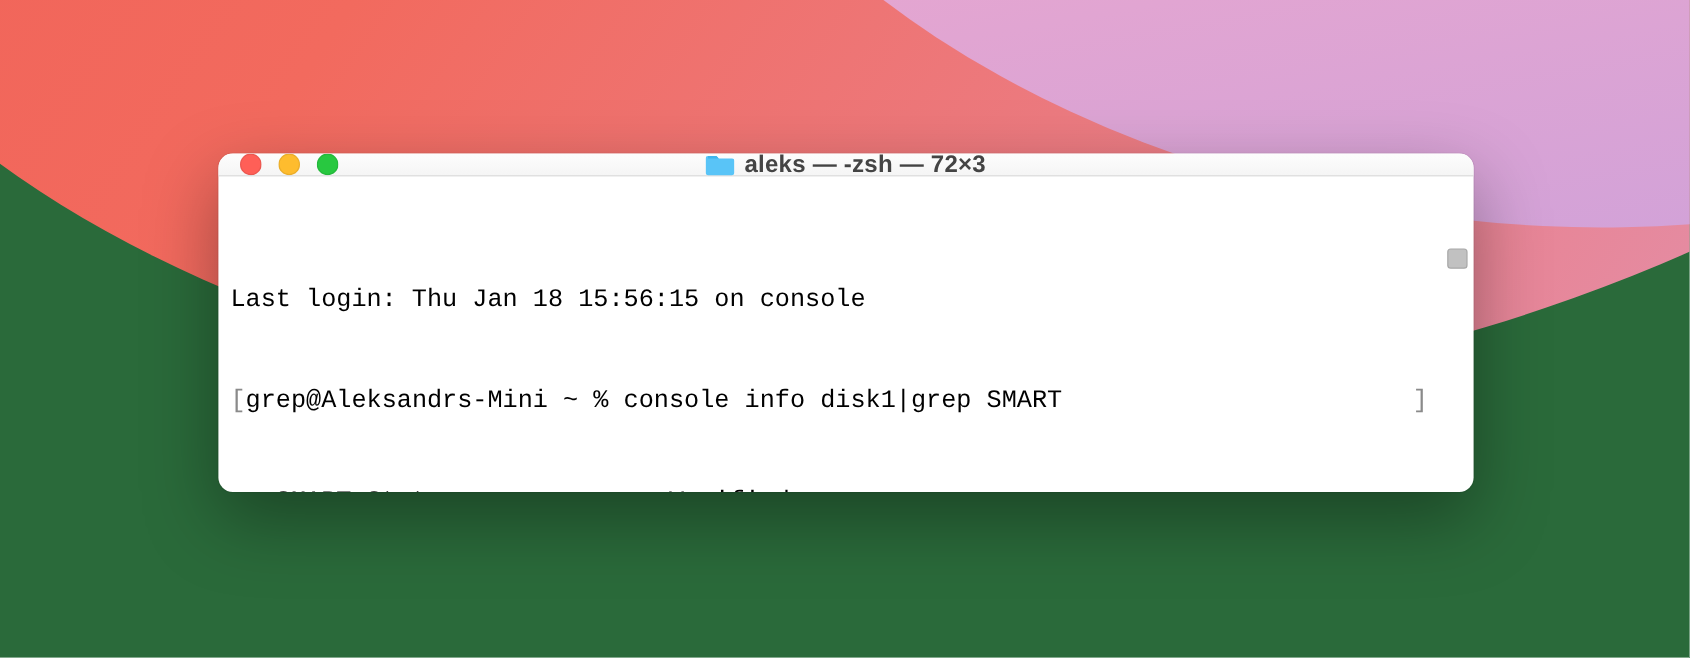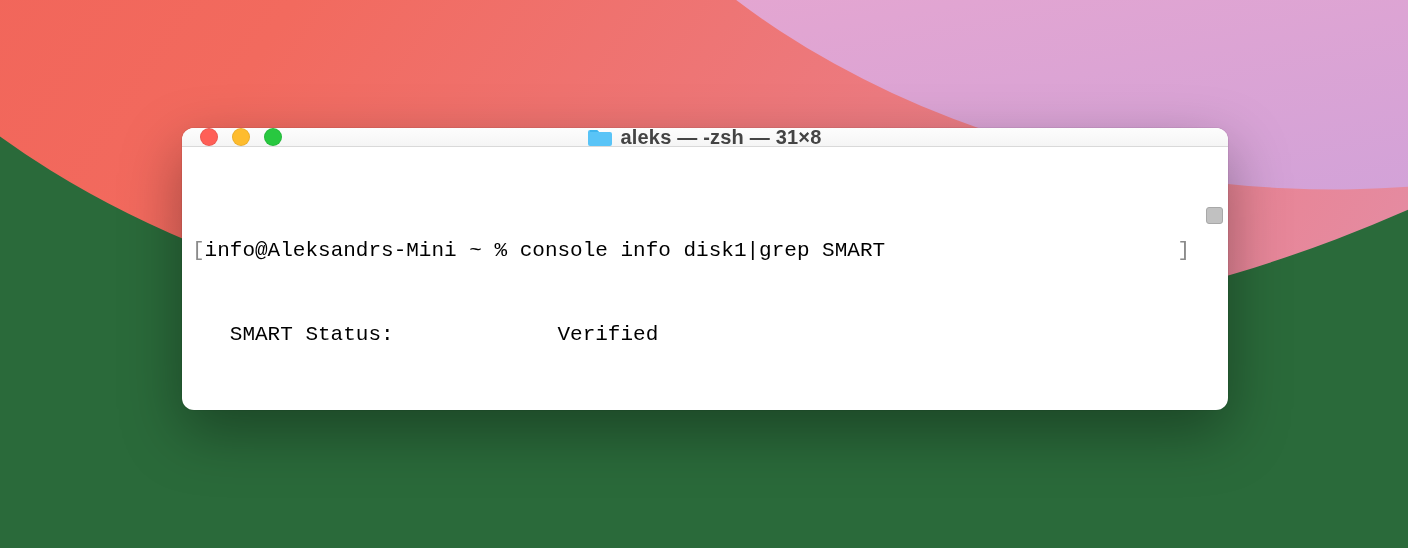--- a/index.html
+++ b/index.html
@@ -136,23 +136,24 @@
       <div class="traffic-light tl-min"></div>
       <div class="traffic-light tl-max"></div>
     </div>
     <div class="title-center">
       <span class="folder-icon">
         <svg width="24" height="20" viewBox="0 0 24 20">
           <path d="M2 3 h7 l2 2 h11 a2 2 0 0 1 2 2 v10 a2 2 0 0 1 -2 2 h-20 a2 2 0 0 1 -2 -2 v-12 a2 2 0 0 1 2 -2 z" fill="#59c4f7"></path>
           <path d="M2 3 h7 l2 2 h-9 z" fill="#3fb5ee"></path>
         </svg>
       </span>
-      <span class="window-title">aleks — -zsh — 31×8</span>
+      <span class="window-title">aleks — -zsh — 72×3</span>
     </div>
   </div>
 
   <div class="terminal-body">
     <div class="scroll-thumb"></div>
-    <span class="term-line"><span class="bracket-dim">[</span><span>info@Aleksandrs-Mini ~ % </span><span>console info disk1|grep SMART</span><span style="float:right; margin-right:28px;" class="bracket-dim">]</span></span>
+    <span class="term-line">Last login: Thu Jan 18 15:56:15 on console</span>
+    <span class="term-line"><span class="bracket-dim">[</span><span>grep@Aleksandrs-Mini ~ % </span><span>console info disk1|grep SMART</span><span style="float:right; margin-right:28px;" class="bracket-dim">]</span></span>
     <span class="term-line">   SMART Status:             Verified</span>
     
   </div>
 </div>
 
 </body></html>

